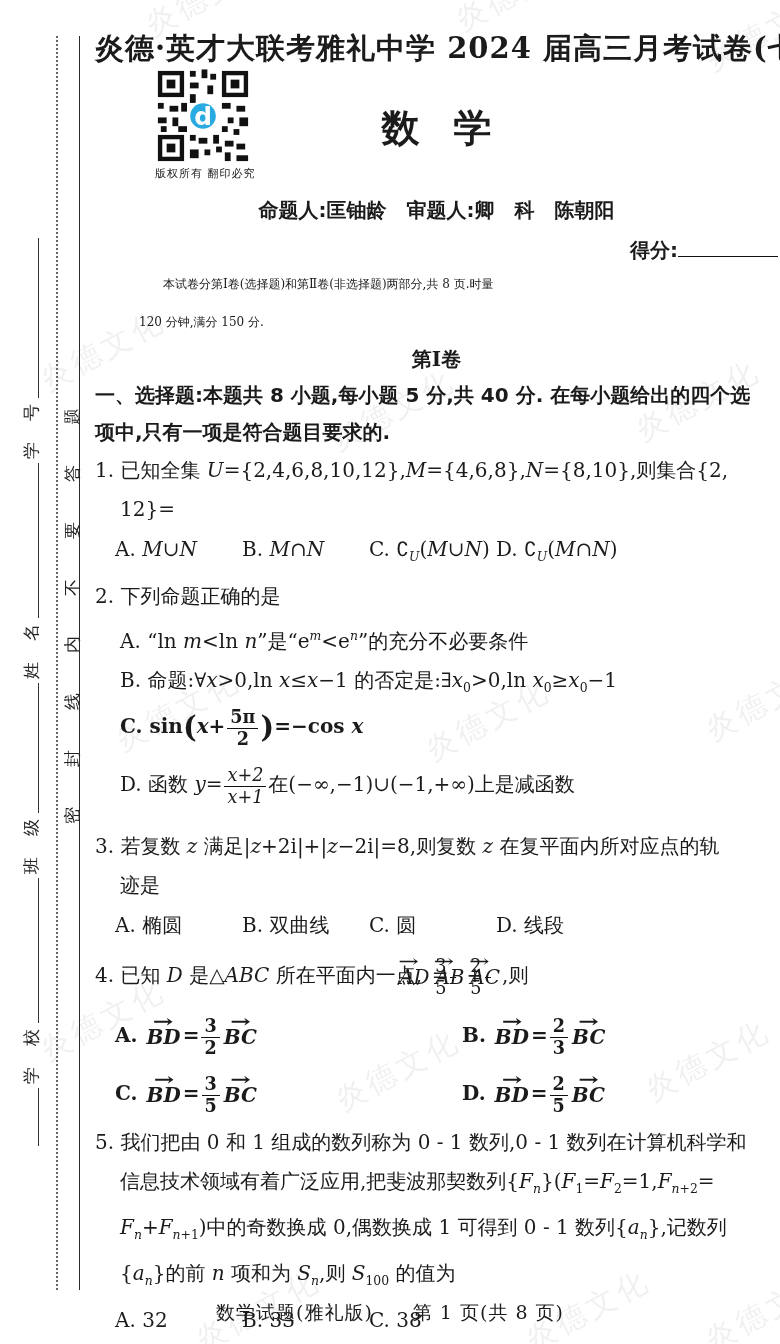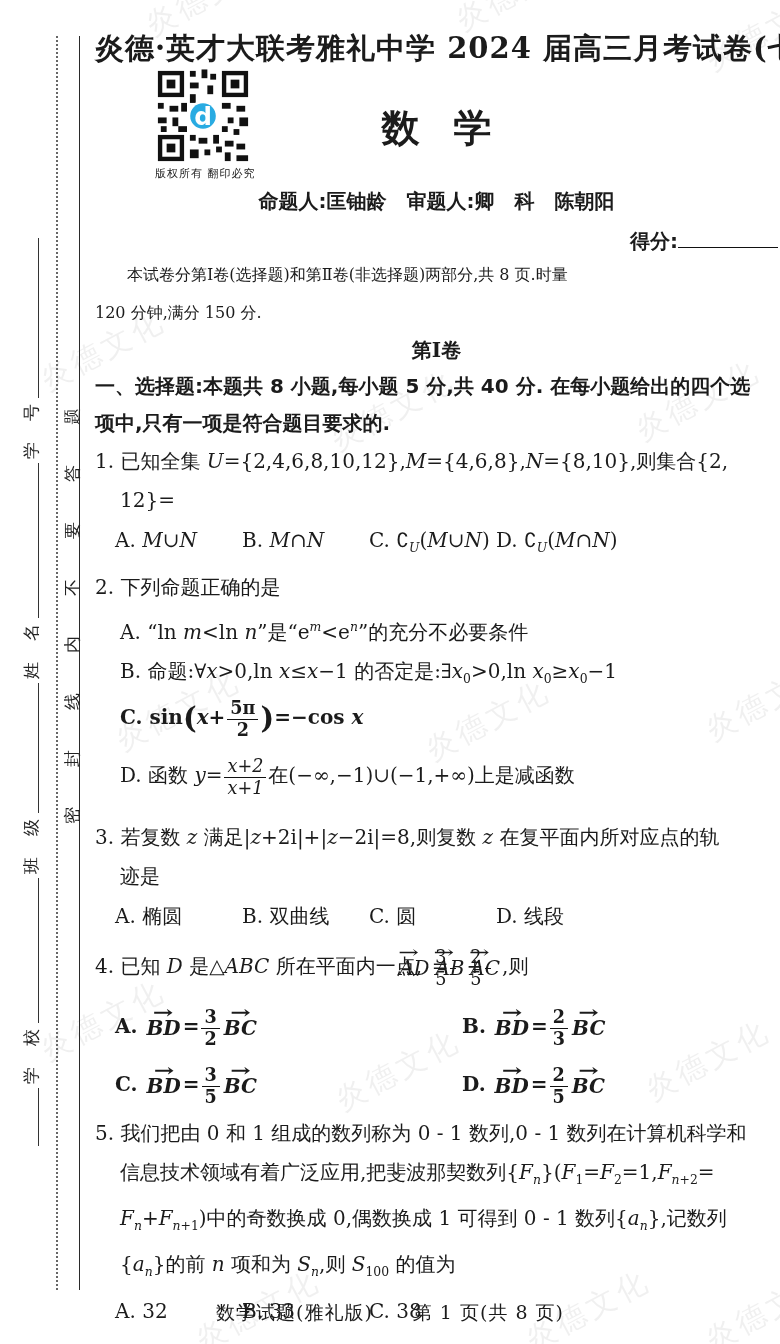--- a/index.html
+++ b/index.html
@@ -21,24 +21,24 @@
          vertical-align:-2px;margin:0 4px;}
   
   .content{position:absolute;left:95px;top:0;width:683px;}
   .header-title{margin-top:24px;line-height:48px;font-size:29px;font-weight:bold;
                 text-align:center;letter-spacing:1px;white-space:nowrap;}
   .qr-wrap{position:absolute;left:60px;top:68px;width:96px;text-align:center;}
   .qr-caption{font-size:11px;margin-top:2px;letter-spacing:1px;color:#222;white-space:nowrap;}
   .subject-title{margin-top:30px;line-height:52px;font-size:38px;font-weight:bold;
                  text-align:center;letter-spacing:34px;text-indent:34px;}
   .h-sans{font-family:"DejaVu Sans","Liberation Sans",sans-serif;font-weight:bold;}
-  .setters{margin-top:32px;line-height:30px;font-size:20px;text-align:center;}
+  .setters{margin-top:41px;line-height:30px;font-size:20px;text-align:center;}
   .score-row{margin-top:10px;line-height:30px;font-size:20px;text-align:right;}
   .score-blank{display:inline-block;width:100px;height:1em;border-bottom:1.6px solid #111;}
-  .intro{line-height:38px;font-size:16px;white-space:nowrap;}
+  .intro{line-height:38px;font-size:12px;white-space:nowrap;margin-left:44px;}
   .indent{text-indent:2em;}
   .part-title{margin-top:0;line-height:36px;font-size:20px;font-weight:bold;text-align:center;}
   .sec-head{line-height:37px;font-size:20px;white-space:nowrap;}
   .qline{line-height:39px;font-size:20px;white-space:nowrap;}
   .qfirst{padding-left:25px;text-indent:-25px;}
   .qcont{padding-left:25px;}
   .tall{height:58px;line-height:56px;font-weight:bold;}
   .taller{height:62px;line-height:60px;}
   .optrow4{display:grid;grid-template-columns:127px 127px 127px 1fr;
            padding-left:20px;line-height:40px;font-size:20px;white-space:nowrap;}

